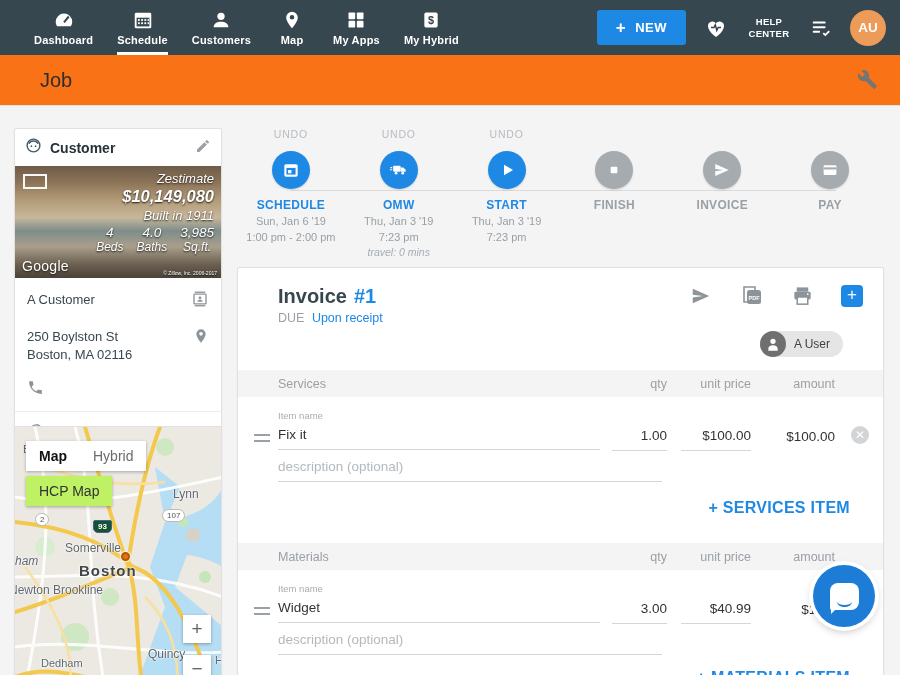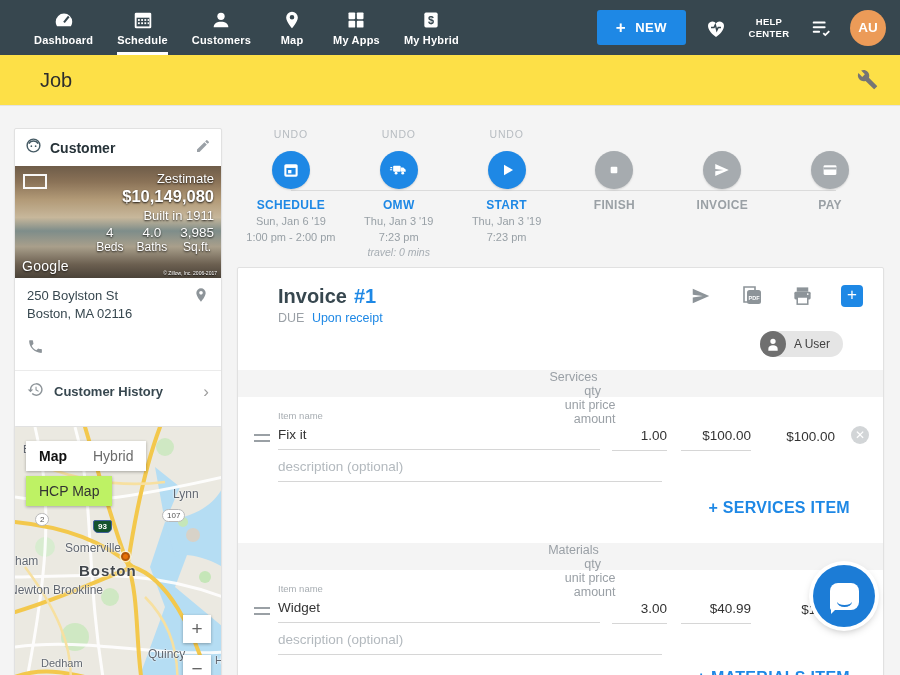--- a/index.html
+++ b/index.html
@@ -22,40 +22,40 @@
     border:none; border-radius:3px; padding:10px 19px; font-size:13px; font-weight:bold;
     letter-spacing:.5px; cursor:pointer; font-family:inherit; }
   .btn-new .plus { font-size:17px; font-weight:bold; line-height:12px; }
   .help-center { font-size:9.5px; font-weight:bold; text-align:center; line-height:1.25;
     letter-spacing:.3px; width:46px; cursor:pointer; }
   .avatar { width:36px; height:36px; border-radius:50%; background:#ec9b58; color:#fff;
     display:flex; align-items:center; justify-content:center; font-size:13.5px; font-weight:bold;
     cursor:pointer; }
 
   
-  .pagebar { position:absolute; top:55px; left:0; right:0; height:51px; background:#fde047;
+  .pagebar { position:absolute; top:55px; left:0; right:0; height:51px; background:#f97316;
     border-bottom:1px solid #e3e3e3; z-index:20; }
   .page-title { position:absolute; left:40px; top:0; line-height:51px; font-size:20px; color:#2d2d2d; }
   .pagebar .tools { position:absolute; right:22px; top:14px; cursor:pointer; }
 
   
   .content { position:absolute; top:106px; left:0; right:0; bottom:0; background:#f4f4f4; overflow:hidden; }
   .card { position:absolute; background:#fff; border:1px solid #e1e1e1; border-radius:2px;
     box-shadow:0 1px 2px rgba(0,0,0,.05); }
 
   
   #customer-card { left:14px; top:22px; width:208px; height:362px; }
   .chead { height:37px; display:flex; align-items:center; gap:8px; padding:0 10px; }
   .chead .ctitle { font-size:14px; font-weight:bold; color:#263238; flex:1; }
   .photo { height:112px; position:relative; overflow:hidden;
     background:linear-gradient(180deg,#6e5c49 0%,#8a7257 14%,#b29a77 30%,#c7b79b 46%,#7e8d8a 58%,#a99f8b 72%,#6b5f50 88%,#4a4238 100%); }
   .photo .frame-icon { position:absolute; left:8px; top:8px; width:24px; height:15px;
     border:2px solid #fff; opacity:.95; }
   .zblock { position:absolute; top:5px; right:7px; text-align:right; color:#fff;
-    text-shadow:0 1px 2px rgba(0,0,0,.85); }
+    text-shadow:0 1px 2px rgba(0,0,0,.85);font-style:italic; }
   .zlabel { font-size:13px; }
   .zvalue { font-size:16.5px; font-weight:bold; margin-top:1px; }
   .zbuilt { font-size:13px; margin-top:2px; }
   .zstats { display:flex; gap:13px; justify-content:flex-end; margin-top:2px; }
   .zstat { text-align:center; }
   .zstat .v { font-size:13.5px; }
   .zstat .l { font-size:12px; }
   .gwm { position:absolute; left:7px; bottom:4px; color:#fff; font-size:14px; font-weight:500;
     letter-spacing:.3px; text-shadow:0 1px 2px rgba(0,0,0,.7); }
   .zcopy { position:absolute; right:4px; bottom:2px; color:#fff; font-size:5px;
@@ -120,21 +120,21 @@
   .due-label { color:#9aa0a6; }
   .due-value { color:#1e88e5; margin-left:4px; cursor:pointer; }
   .chip-row { display:flex; justify-content:flex-end; padding-right:20px; margin-top:6px; }
   .user-chip { display:flex; align-items:center; background:#e5e5e5; border-radius:14px;
     height:26px; padding-right:13px; gap:8px; cursor:pointer; }
   .chip-avatar { width:26px; height:26px; border-radius:50%; background:#6f6f6f; display:flex;
     align-items:center; justify-content:center; }
   .chip-name { font-size:12px; color:#424242; }
 
   .sec-bar { margin-top:13px; background:#f4f4f4; height:27px; display:flex; align-items:center;
-    font-size:12.5px; color:#9aa0a6; padding:0 14px 0 40px;flex-direction:column; }
+    font-size:12.5px; color:#9aa0a6; padding:0 14px 0 40px; }
   .sec-title { flex:1; }
   .colh { text-align:right; }
   .col-qty { width:55px; } .col-unit { width:70px; margin-left:14px; }
   .col-amount { width:74px; margin-left:10px; } .col-del { width:34px; }
 
   .item-row { display:flex; align-items:flex-start; padding:13px 14px 0 16px; }
   .drag { width:16px; margin-top:24px; height:8px; border-top:2px solid #9aa0a5;
     border-bottom:2px solid #9aa0a5; cursor:grab; }
   .name-group { flex:1; margin-left:8px; margin-right:12px; }
   .fld-label { font-size:9.5px; color:#a7adb2; }
@@ -307,20 +307,32 @@
               <div class="l">Baths</div>
             </div>
             <div class="zstat">
               <div class="v">3,985</div>
               <div class="l">Sq.ft.</div>
             </div>
           </div>
         </div>
         <span class="gwm">Google</span>
         <span class="zcopy">© Zillow, Inc. 2006-2017</span>
+      </div>
+      <div class="crow" style="padding-top:12px;">
+        <span class="txt">A Customer</span>
+        <span class="ric">
+          <svg width="18" height="18" viewBox="0 0 24 24" fill="none" stroke="#8d9499" stroke-width="1.8">
+              <rect x="4" y="5.5" width="16" height="13" rx="1"></rect>
+              <circle cx="12" cy="10.5" r="1.8" fill="#8d9499" stroke="none"></circle>
+              <path d="M8.5 15.5c0-1.6 1.6-2.4 3.5-2.4s3.5.8 3.5 2.4" fill="#8d9499" stroke="none"></path>
+              <line x1="5" y1="3" x2="19" y2="3"></line>
+              <line x1="5" y1="21" x2="19" y2="21"></line>
+            </svg>
+        </span>
       </div>
       <div class="crow">
         <span class="txt">
           <span>250 Boylston St</span><br>
           <span>Boston, MA 02116</span>
         </span>
         <span class="ric">
           <svg width="16" height="18" viewBox="0 0 24 24" fill="#8d9499">
               <path d="M12 2a7 7 0 0 0-7 7c0 5.2 7 13 7 13s7-7.8 7-13a7 7 0 0 0-7-7zm0 9.5A2.5 2.5 0 1 1 12 6a2.5 2.5 0 0 1 0 5.5z"></path>
             </svg>
@@ -380,21 +392,21 @@
             <path d="M130 170 C 150 190, 165 220, 162 262"></path>
           </g>
         </svg>
 
         <span class="mlabel" style="left:8px;top:16px;">Burlington</span>
         <span class="mlabel" style="left:158px;top:60px;font-size:12px;">Lynn</span>
         <span class="shield" style="left:147px;top:82px;">107</span>
         <span class="shield" style="left:20px;top:86px;">2</span>
         <span class="shield interstate" style="left:78px;top:93px;">93</span>
         <span class="mlabel" style="left:50px;top:114px;font-size:12px;">Somerville</span>
-        <span class="mlabel" style="left:0px;top:127px;font-size:12px;">ham</span>
+        <span class="mlabel" style="left:0px;top:127px;font-size:12px;font-style:italic;">ham</span>
         <span class="pin" style="left:106px;top:125px;"></span>
         <span class="mlabel big" style="left:64px;top:135px;">Boston</span>
         <span class="mlabel" style="left:-6px;top:156px;font-size:12px;">Newton</span>
         <span class="mlabel" style="left:38px;top:156px;font-size:12px;">Brookline</span>
         <span class="mlabel" style="left:133px;top:220px;font-size:12px;">Quincy</span>
         <span class="mlabel" style="left:26px;top:230px;">Dedham</span>
         <span class="mlabel" style="left:200px;top:227px;">Hi</span>
 
         <div class="map-btns">
           <div class="mrow">

